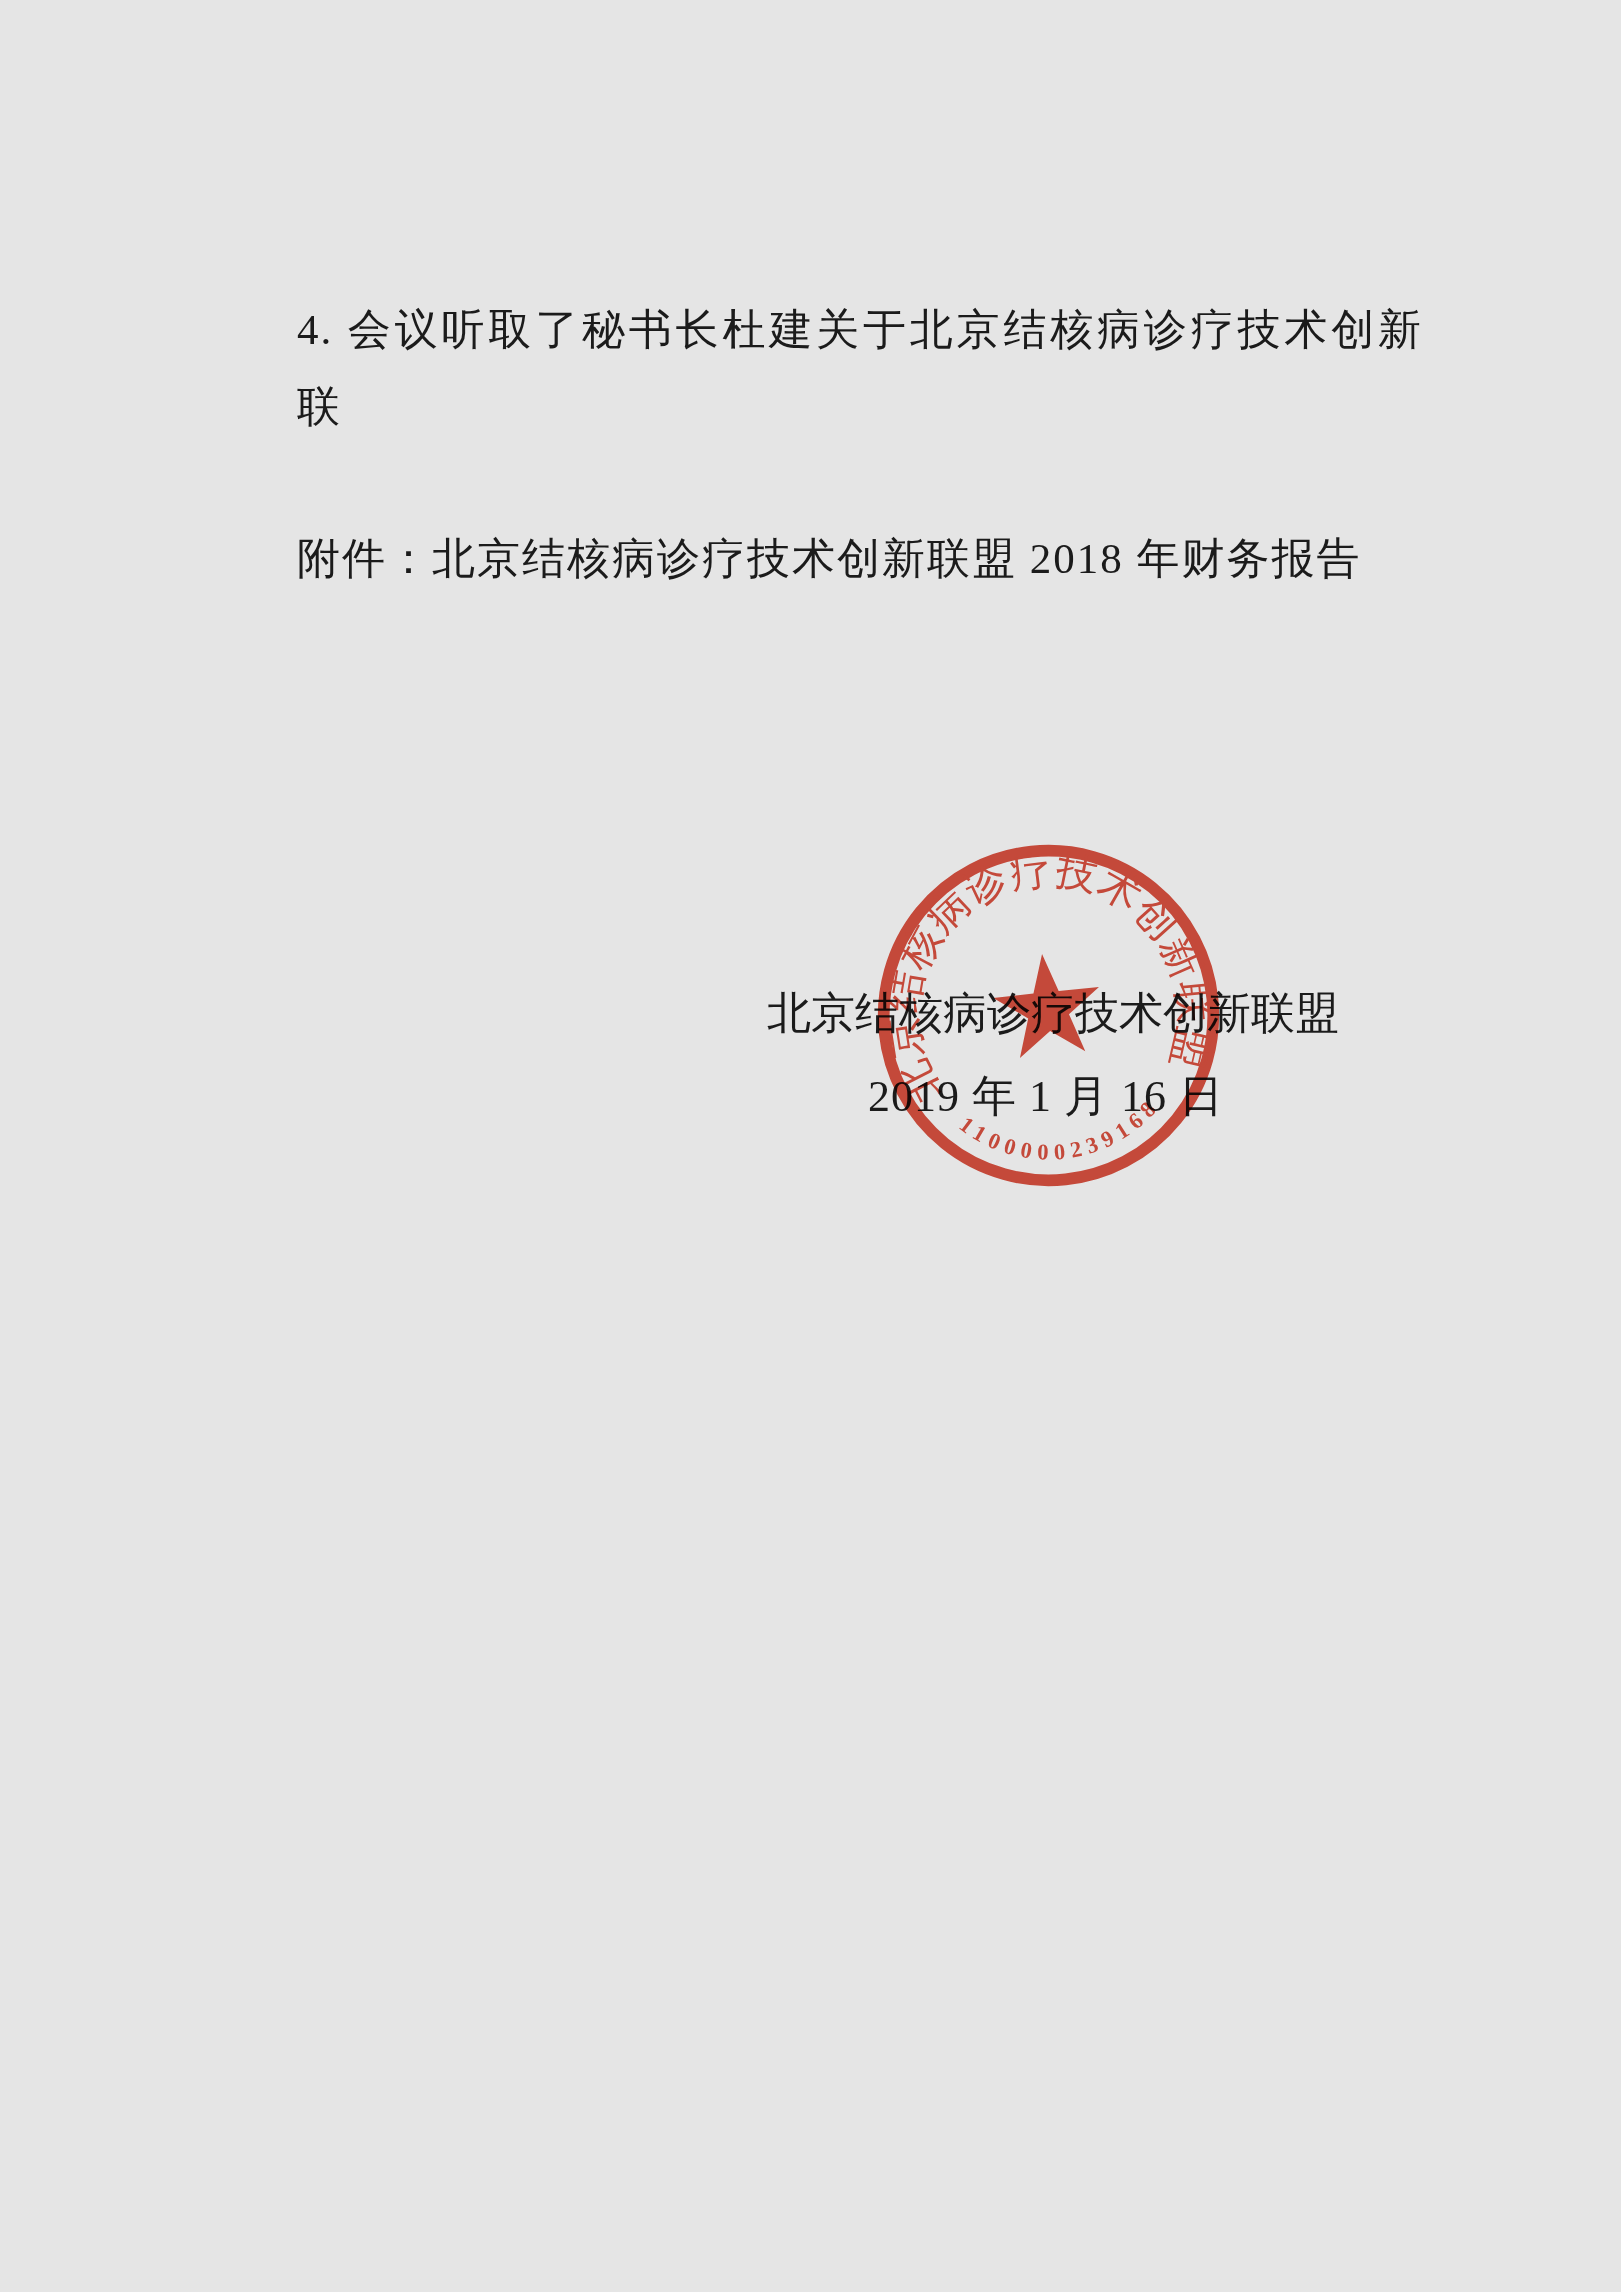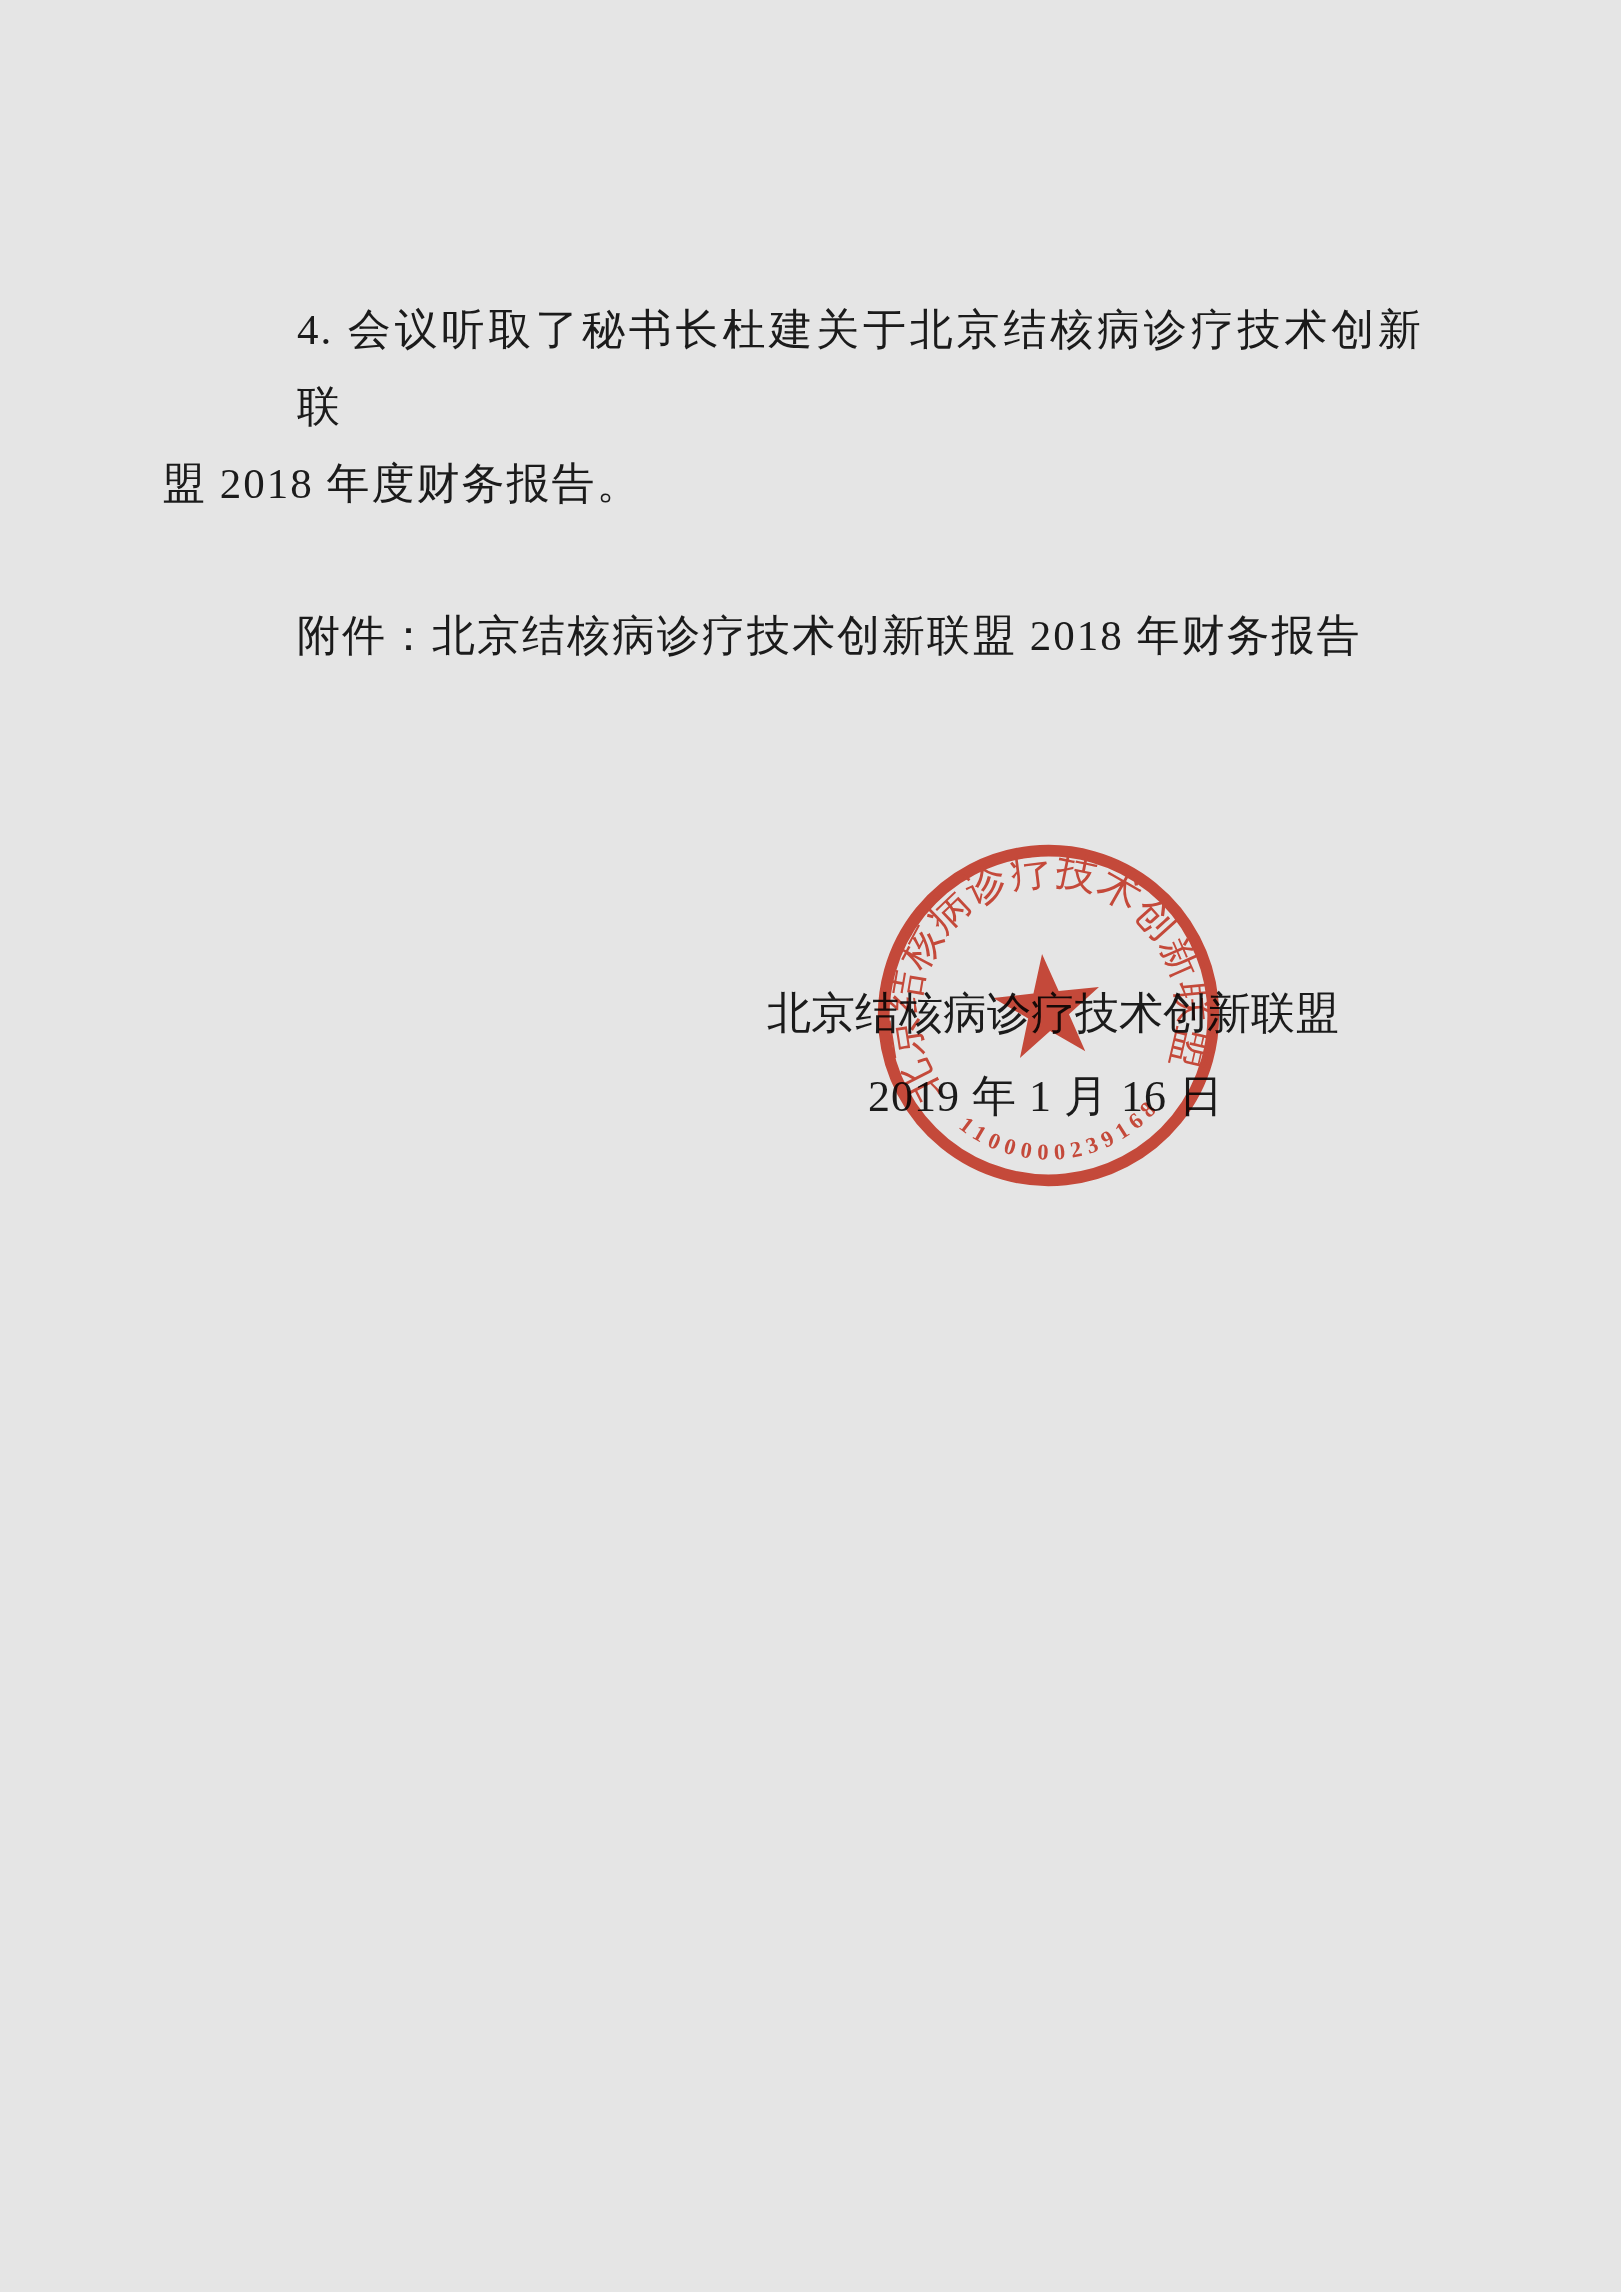--- a/index.html
+++ b/index.html
@@ -74,21 +74,20 @@
     font-family: "Liberation Serif", "DejaVu Serif", serif;
   }
 </style>
 </head>
 <body>
 
 <div class="page">
 
   <div class="body-text">
     <div class="ln jst ind">4. 会议听取了秘书长杜建关于北京结核病诊疗技术创新联</div>
-    <div class="ln">盟 2018 年度财务报告。</div>
     <div class="ln ind att">附件：北京结核病诊疗技术创新联盟 2018 年财务报告</div>
   </div>
 
   <div class="sig-org">北京结核病诊疗技术创新联盟</div>
   <div class="sig-date">2019 年 1 月 16 日</div>
 
   <div class="stamp">
     <svg viewBox="0 0 364 364" xmlns="http://www.w3.org/2000/svg">
       <defs>
         <path id="arcTop" d="M 65.95 249 A 134 134 0 1 1 298.05 249" fill="none"></path>

